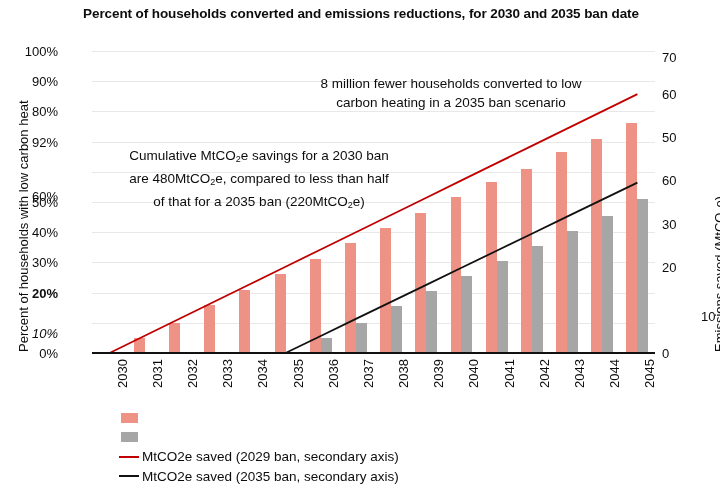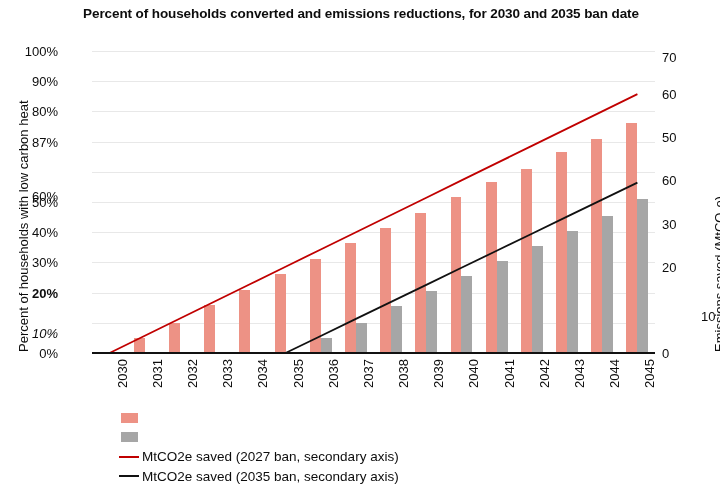--- a/index.html
+++ b/index.html
@@ -191,21 +191,21 @@
   </div>
 
   <div id="yticks-left">
       <div class="ytick" style="top: 347px;">0%</div>
       <div class="ytick" style="top: 327px; font-style: italic;">10%</div>
       <div class="ytick" style="top: 286.6px; font-weight: bold;">20%</div>
       <div class="ytick" style="top: 256.4px;">30%</div>
       <div class="ytick" style="top: 226.2px;">40%</div>
       <div class="ytick" style="top: 196px;">50%</div>
       <div class="ytick" style="top: 165.8px; margin-top: 24px;">60%</div>
-      <div class="ytick" style="top: 135.6px;">87%</div>
+      <div class="ytick" style="top: 135.6px;">92%</div>
       <div class="ytick" style="top: 105.4px;">80%</div>
       <div class="ytick" style="top: 75.2px;">90%</div>
       <div class="ytick" style="top: 45px;">100%</div>
     </div>
   <div id="yticks-right">
       <div class="ytick-r" style="top: 347px;">0</div>
       <div class="ytick-r" style="top: 310px; margin-left: 39px;">10</div>
       <div class="ytick-r" style="top: 260.714px;">20</div>
       <div class="ytick-r" style="top: 217.571px;">30</div>
       <div class="ytick-r" style="top: 174.429px;">60</div>
@@ -229,38 +229,47 @@
       <span class="xtick" style="left: 537.844px;">2042</span>
       <span class="xtick" style="left: 573.031px;">2043</span>
       <span class="xtick" style="left: 608.219px;">2044</span>
       <span class="xtick" style="left: 643.406px;">2045</span>
     </div>
 
   <div class="yaxis-title" id="yaxis-title-left">Percent of households with low carbon heat</div>
 
   <div class="yaxis-title" id="yaxis-title-right"><span>Emissions saved (MtCO</span><span class="sub">2</span><span>e)</span></div>
 
-
+  <div class="annot" id="annotation-0">
+    <span>8 million fewer households converted to low</span><br>
+    <span>carbon heating in a 2035 ban scenario</span>
+  </div>
+
+  <div class="annot" id="annotation-1">
+    <span>Cumulative MtCO</span><span class="sub">2</span><span>e savings for a 2030 ban</span><br>
+    <span>are 480MtCO</span><span class="sub">2</span><span>e, compared to less than half</span><br>
+    <span>of that for a 2035 ban (220MtCO</span><span class="sub">2</span><span>e)</span>
+  </div>
 
   <div class="legend" id="legend">
       <div class="legend-item">
         <span class="legend-key">
           <span class="key-swatch" style="background: rgb(237, 146, 133);"></span>
         </span>
       </div>
       <div class="legend-item">
         <span class="legend-key">
           <span class="key-swatch" style="background: rgb(166, 166, 166);"></span>
         </span>
       </div>
       <div class="legend-item">
         <span class="legend-key">
           <span class="key-line" style="background: rgb(192, 0, 0);"></span>
         </span>
-        <span class="legend-label">MtCO2e saved (2027 ban, secondary axis)</span>
+        <span class="legend-label">MtCO2e saved (2029 ban, secondary axis)</span>
       </div>
       <div class="legend-item">
         <span class="legend-key">
           <span class="key-line" style="background: rgb(17, 17, 17);"></span>
         </span>
         <span class="legend-label">MtCO2e saved (2035 ban, secondary axis)</span>
       </div>
     </div>
 
 </div>

